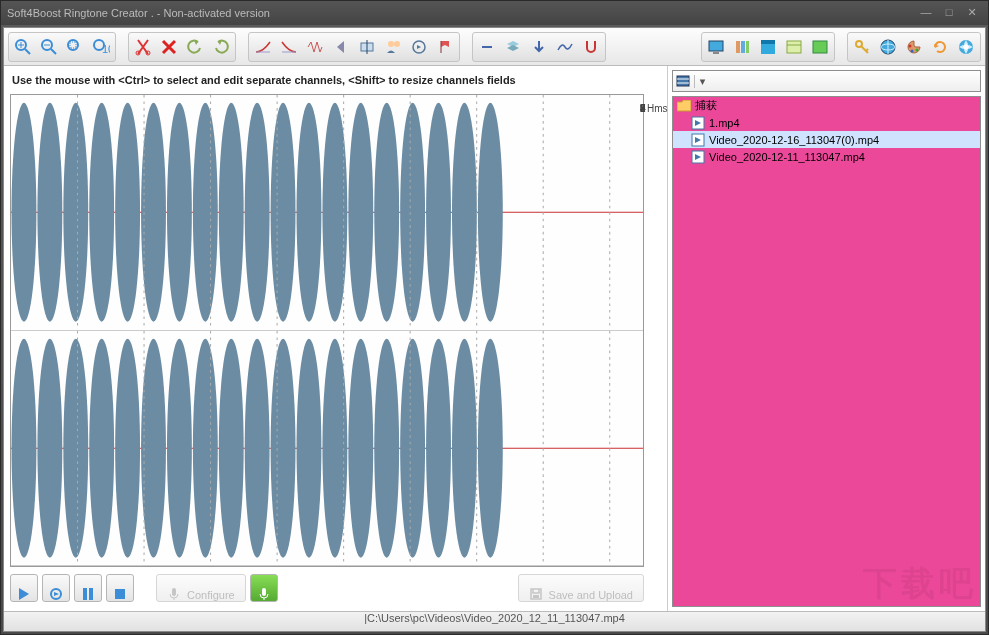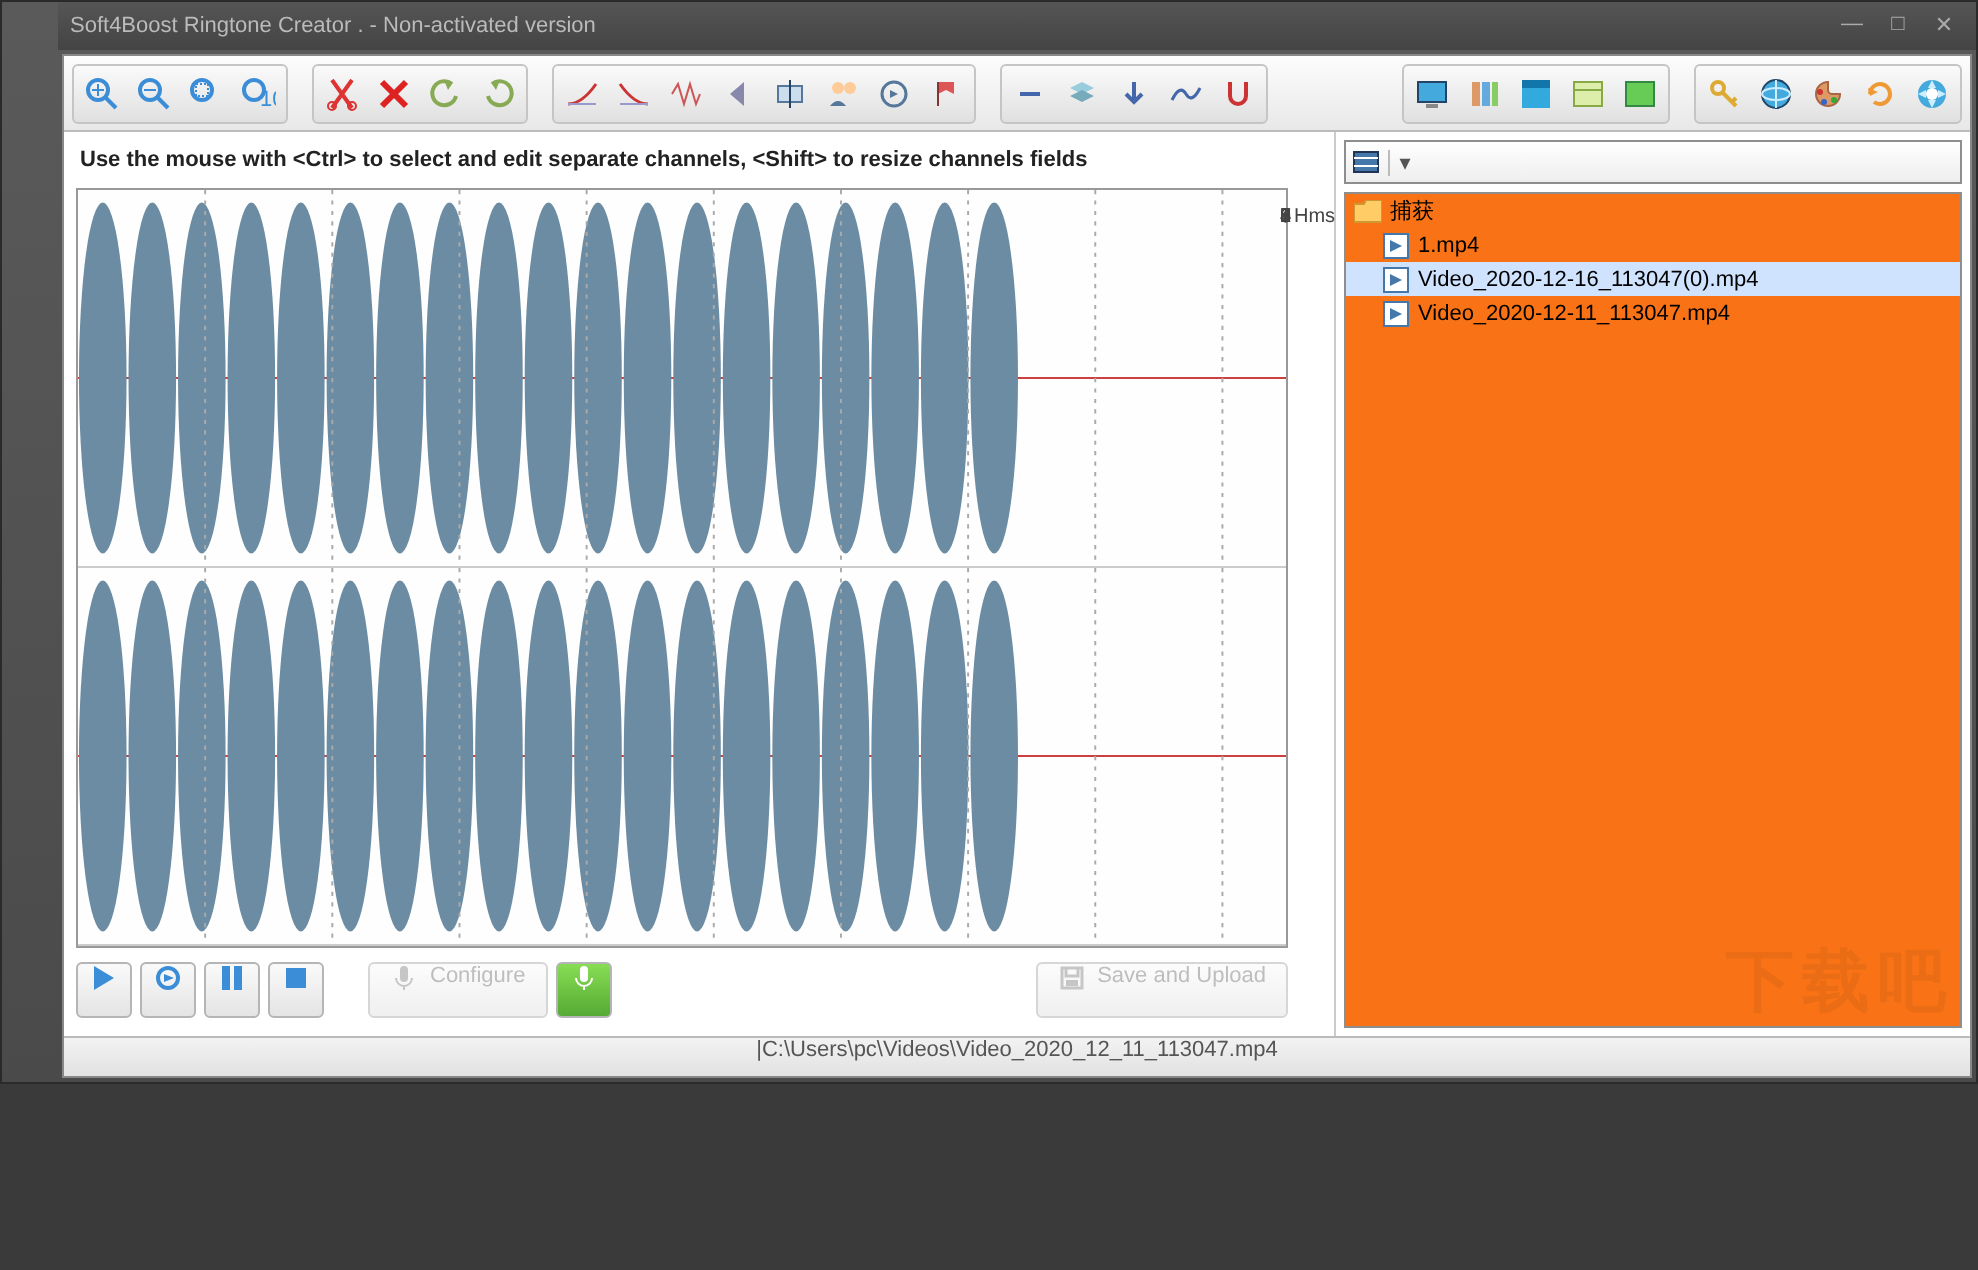--- a/index.html
+++ b/index.html
@@ -1,44 +1,44 @@
 <!DOCTYPE html>
 <html><head>
 <meta charset="utf-8">
 <style>
   *{box-sizing:border-box;margin:0;padding:0;font-family:Tahoma,Arial,sans-serif;font-size:11px;}
   body{background:#3a3a3a;width:989px;height:635px;overflow:hidden;}
-  .window{width:989px;height:542px;background:linear-gradient(#5a5a5a,#4a4a4a);border:1px solid #2a2a2a;display:flex;flex-direction:column;padding-left:28px;}
+  .window{width:989px;height:635px;background:linear-gradient(#5a5a5a,#4a4a4a);border:1px solid #2a2a2a;display:flex;flex-direction:column;}
   .titlebar{height:24px;background:linear-gradient(#555,#444);display:flex;align-items:center;padding:0 6px;color:#bbb;}
   .titlebar .title{flex:1;}
   .winbtn{width:20px;height:14px;margin-left:3px;color:#aaa;text-align:center;cursor:default;}
   .chrome{flex:1;background:#fff;margin:2px;border:1px solid #888;display:flex;flex-direction:column;}
   .toolbar{height:38px;background:linear-gradient(#fdfdfd,#e8e8e8);border-bottom:1px solid #bbb;display:flex;align-items:center;padding:2px 4px;gap:2px;}
   .tgrp{display:flex;gap:0px;border:1px solid #c5c5c5;border-radius:3px;background:linear-gradient(#fafafa,#e0e0e0);padding:1px;}
   .tbtn{width:26px;height:26px;border:1px solid transparent;border-radius:2px;display:flex;align-items:center;justify-content:center;cursor:pointer;}
   .tspace{width:8px;}
   .tflex{flex:1;}
   .main{flex:1;display:flex;min-height:0;gap:17px;}
   .left{flex:1;display:flex;flex-direction:column;padding:6px;gap:4px;min-width:0;}
   .hint{font-weight:bold;color:#222;padding:2px 2px 4px 2px;}
   .wavewrap{flex:1;border:1px solid #999;background:#fff;display:flex;flex-direction:row;min-height:0;}
   .wavehdr{height:8px;background:linear-gradient(#9cb8cc,#7a99b1);border-bottom:1px solid #6c8aa2;}
   .channels{flex:1;display:flex;flex-direction:column;}
   .chan{flex:1;position:relative;border-bottom:1px solid #ccc;}
   .chan svg{position:absolute;inset:0;width:100%;height:100%;}
   .timeline{height:20px;border-top:1px solid #aaa;position:relative;background:#fff;}
   .timeline .tlabel{position:absolute;bottom:1px;font-size:10px;color:#444;}
   .playbar{height:34px;display:flex;align-items:center;gap:4px;padding:2px 0;}
-  .pbtn{width:28px;height:28px;border:1px solid #b5b5b5;border-radius:3px;background:linear-gradient(#fafafa,#e4e4e4);display:flex;align-items:flex-start;justify-content:center;cursor:pointer;}
+  .pbtn{width:28px;height:28px;border:1px solid #b5b5b5;border-radius:3px;background:linear-gradient(#fafafa,#e4e4e4);display:flex;align-items:flex-end;justify-content:center;cursor:pointer;}
   .pbtn.big{width:auto;padding:0 10px;gap:6px;color:#888;}
   .pbtn.disabled{opacity:.55;cursor:default;}
   .right{width:318px;border-left:1px solid #ccc;display:flex;flex-direction:column;background:#fff;}
   .combo{height:22px;margin:4px;border:1px solid #8e8e8e;background:linear-gradient(#fff,#eee);display:flex;align-items:center;padding:0 3px;gap:4px;}
   .combo .arrow{width:16px;text-align:center;color:#555;border-left:1px solid #bbb;}
-  .tree{flex:1;border:1px solid #8e8e8e;margin:0 4px 4px 4px;overflow:auto;background:#f97316;}
+  .tree{flex:1;border:1px solid #8e8e8e;margin:0 4px 4px 4px;overflow:auto;background:#ec4899;}
   .node{height:17px;display:flex;align-items:center;gap:4px;padding-left:4px;cursor:pointer;}
   .node.sel{background:#cfe3ff;}
   .node.child{padding-left:18px;}
   .ficon{width:14px;height:14px;display:flex;align-items:center;justify-content:center;}
   .status{height:20px;background:linear-gradient(#f2f2f2,#e2e2e2);border-top:1px solid #bbb;display:flex;justify-content:center;color:#555;}
   .watermark{position:absolute;right:8px;bottom:24px;font-size:34px;color:rgba(0,0,0,.06);font-weight:bold;letter-spacing:4px;pointer-events:none;font-family:SimHei,sans-serif;}
 </style>
 </head>
 <body>
 

